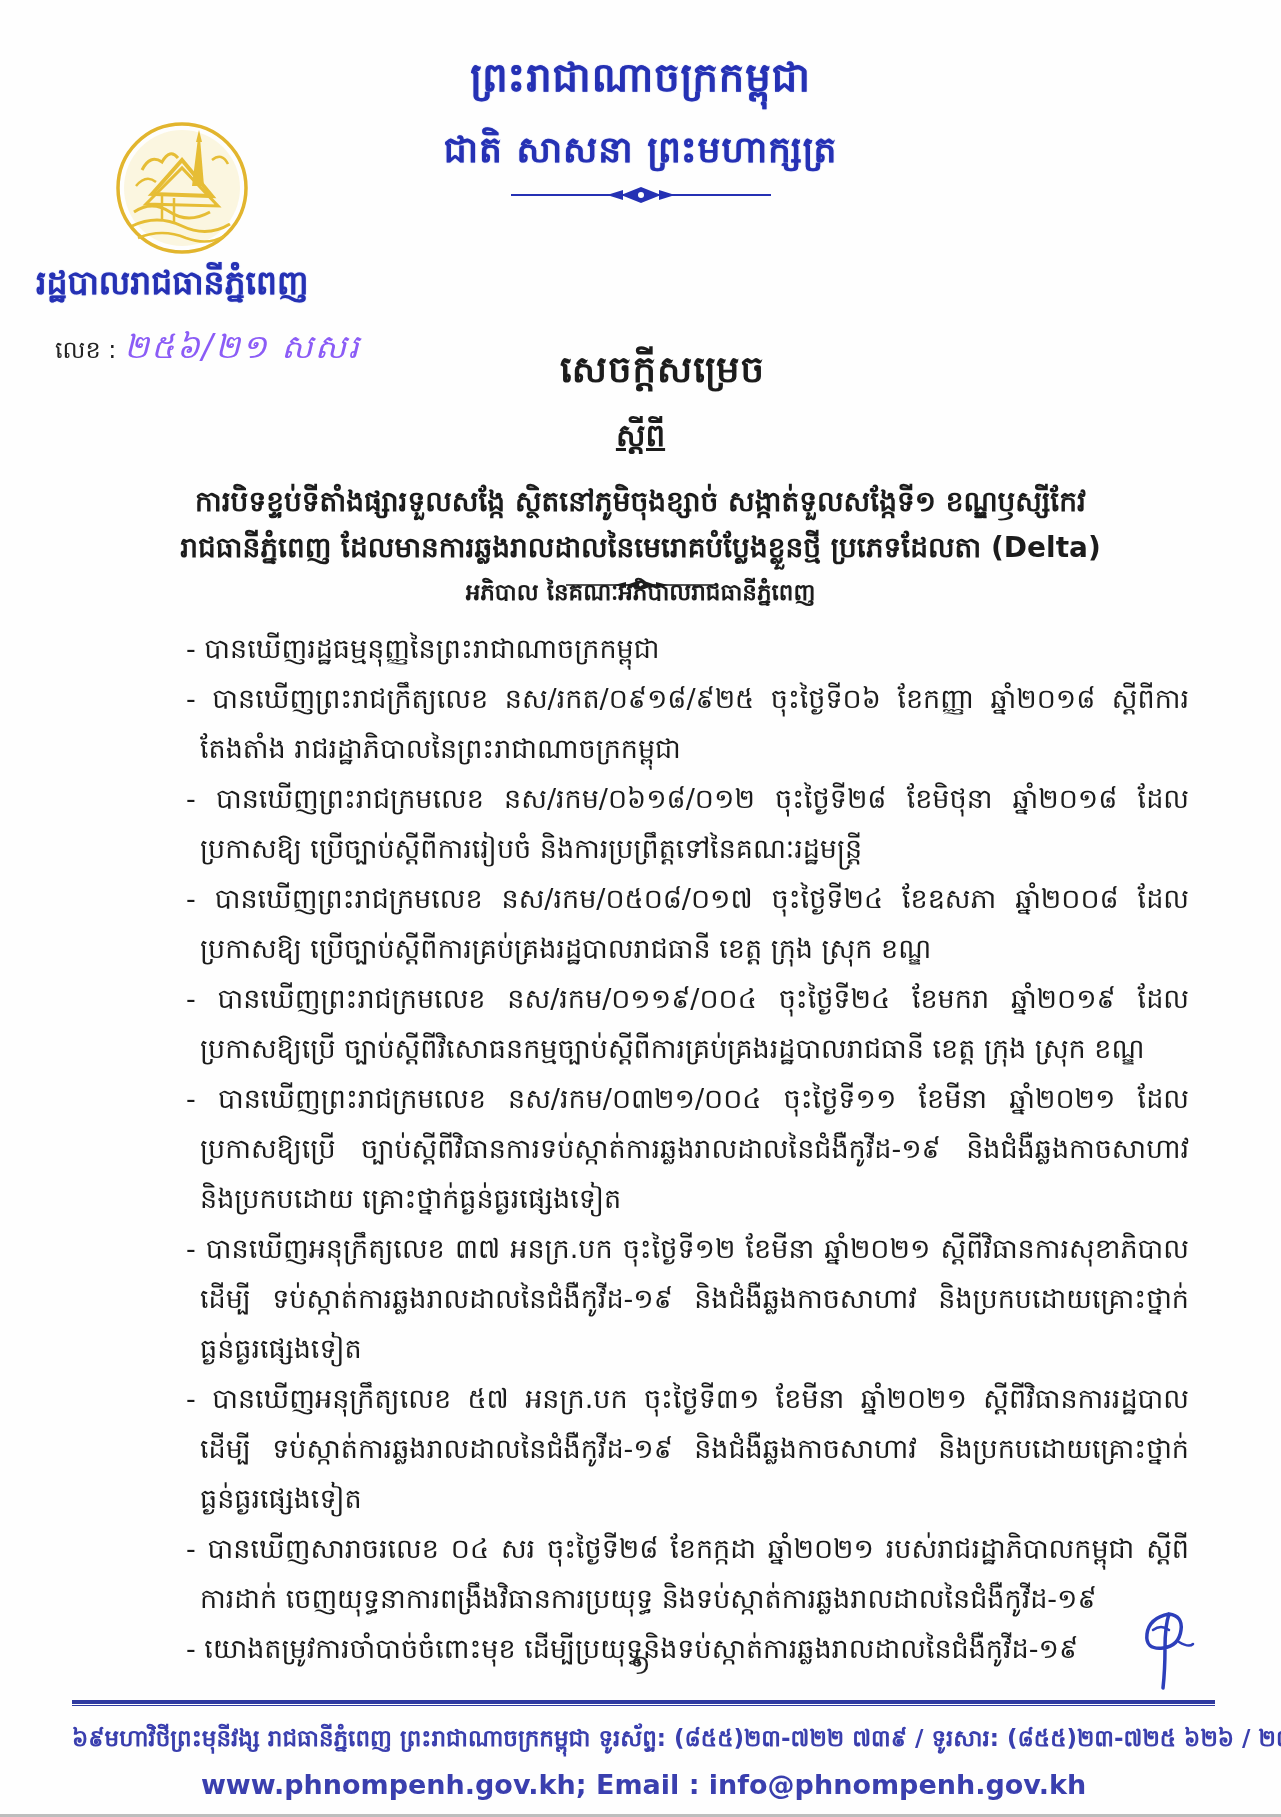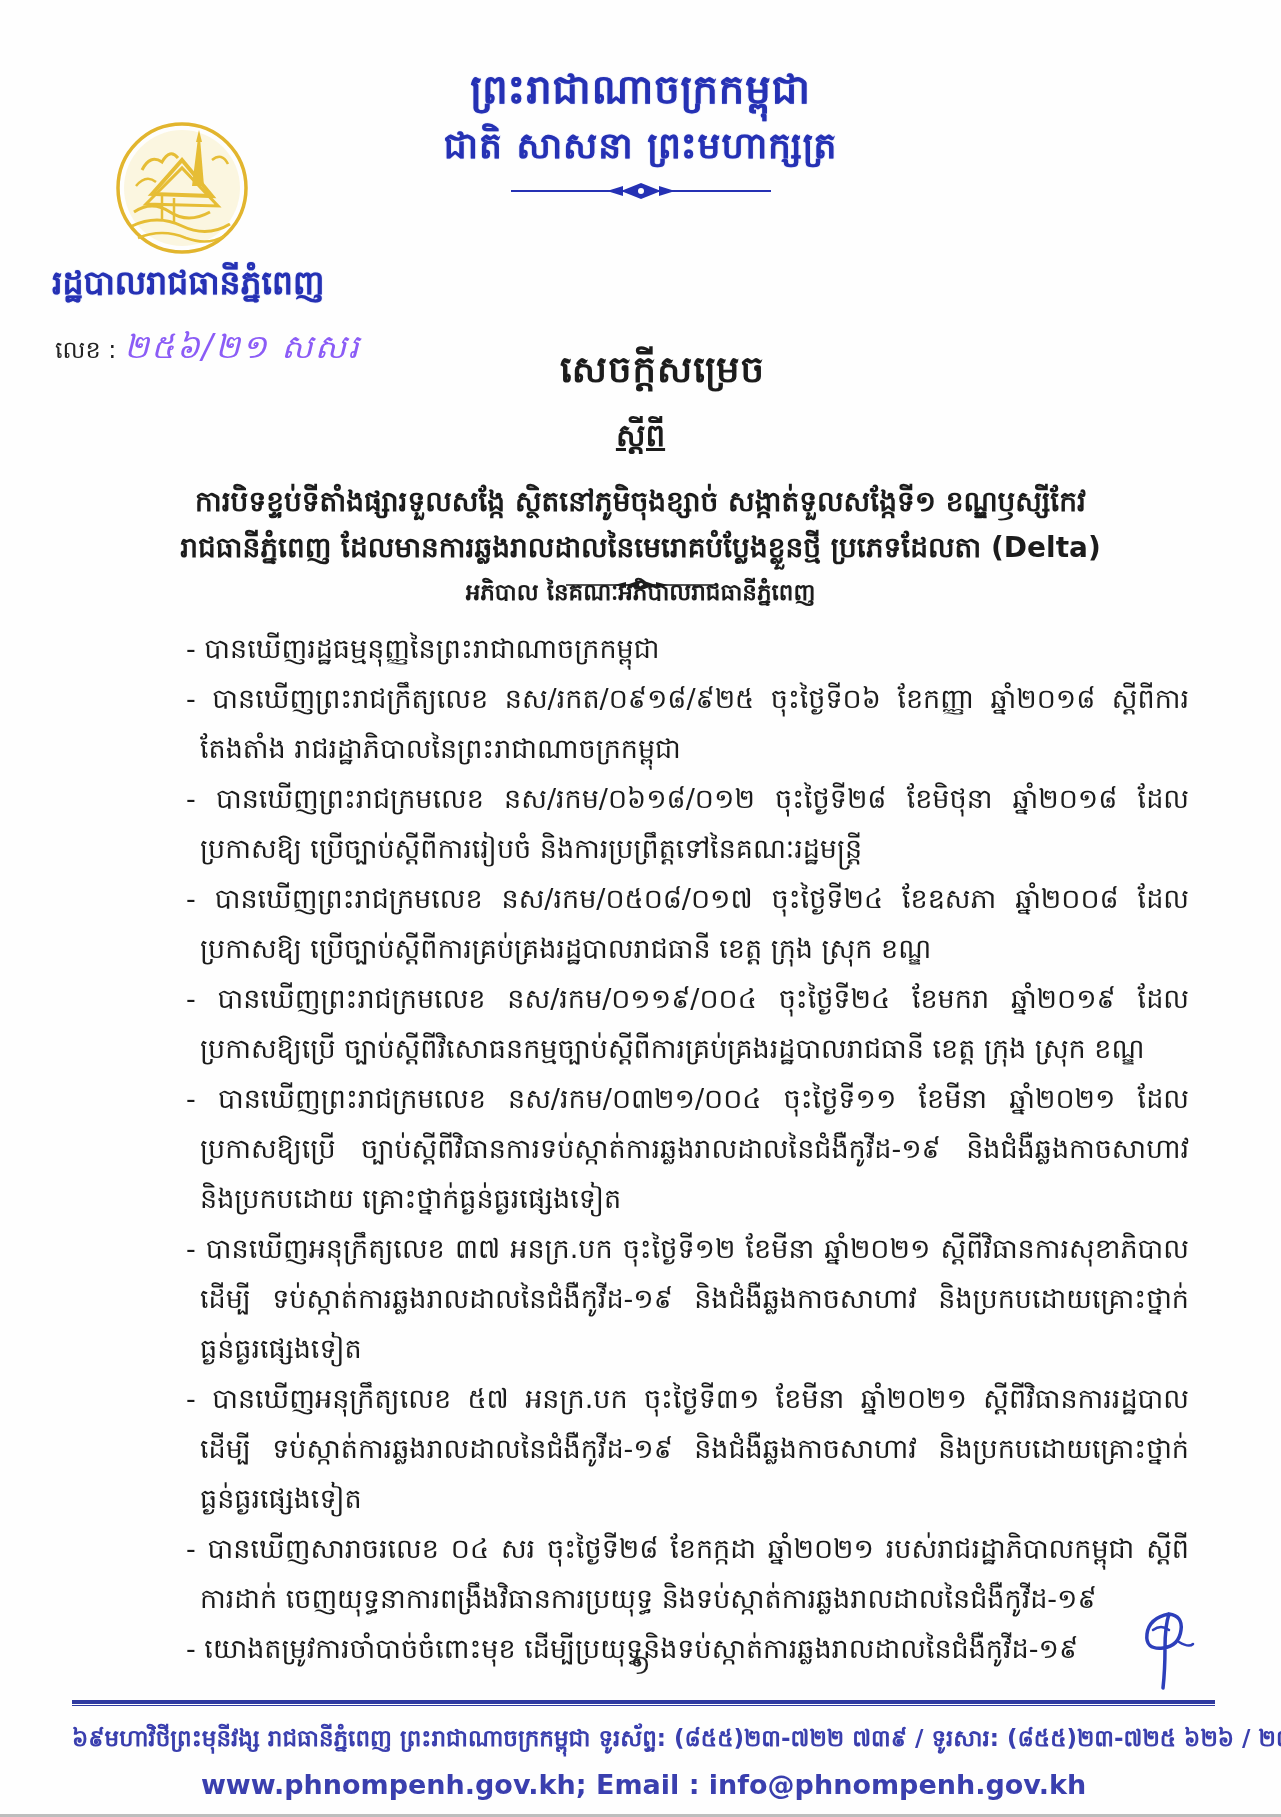--- a/index.html
+++ b/index.html
@@ -7,41 +7,41 @@
     position:relative;
     width:1281px;height:1817px;
     margin:0 auto;
     background:#fefefe;
     overflow:hidden;
     font-family:"DejaVu Sans", sans-serif;
     color:#1c1c1c;
   }
   
   .nat-header{
-    position:absolute;top:64px;left:0;right:0;
+    position:absolute;top:52px;left:0;right:0;
     text-align:center;
   }
   .nat-line1{
     font-size:40px;font-weight:bold;
     color:#2531b4;
     text-shadow:0 0 1px #6a74d8;
     letter-spacing:1px;
   }
   .nat-line2{
     font-size:36px;font-weight:bold;
     color:#2531b4;
     text-shadow:0 0 1px #6a74d8;
-    margin-top:0;
+    margin-top:16px;
     letter-spacing:1px;
   }
   .nat-ornament{margin-top:4px;}
   
   .seal{position:absolute;left:112px;top:108px;}
   .lh-admin{
-    position:absolute;left:52px;top:262px;
+    position:absolute;left:36px;top:262px;
     font-size:33px;font-weight:bold;
     color:#2531b4;text-shadow:0 0 1px #6a74d8;
     white-space:nowrap;
   }
   .lh-ref{
     position:absolute;left:55px;top:326px;
     font-size:24px;color:#222;
     white-space:nowrap;
   }
   .lh-ref .handwritten{

